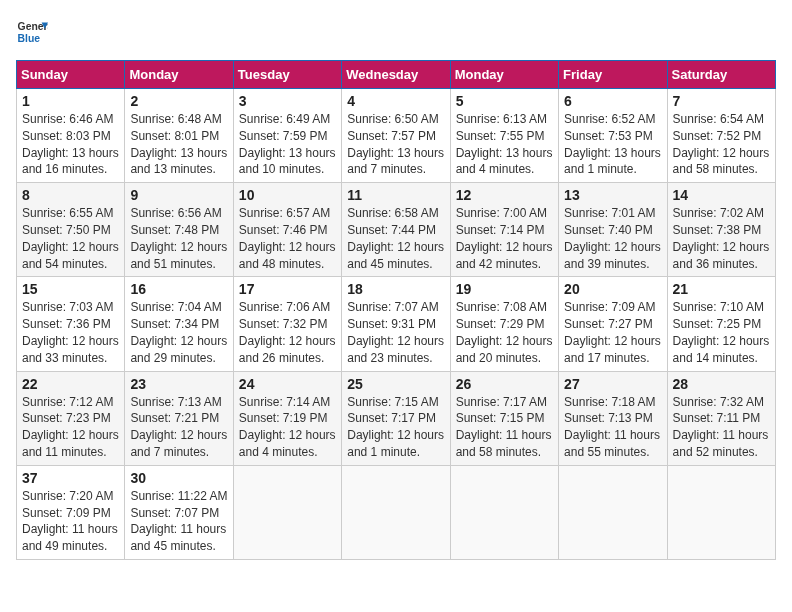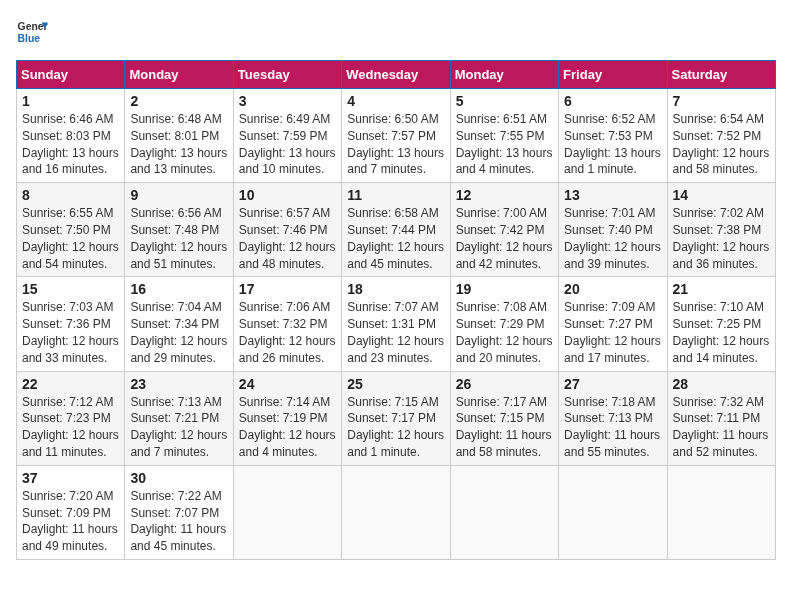--- a/index.html
+++ b/index.html
@@ -133,21 +133,21 @@
         </td>
         <td>
           <span class="day-num">4</span>
           <div class="day-info">Sunrise: 6:50 AM
 Sunset: 7:57 PM
 Daylight: 13 hours
 and 7 minutes.</div>
         </td>
         <td>
           <span class="day-num">5</span>
-          <div class="day-info">Sunrise: 6:51 AM
+          <div class="day-info">Sunrise: 6:13 AM
 Sunset: 7:55 PM
 Daylight: 13 hours
 and 4 minutes.</div>
         </td>
         <td>
           <span class="day-num">6</span>
           <div class="day-info">Sunrise: 6:52 AM
 Sunset: 7:53 PM
 Daylight: 13 hours
 and 1 minute.</div>
@@ -185,21 +185,21 @@
         <td>
           <span class="day-num">11</span>
           <div class="day-info">Sunrise: 6:58 AM
 Sunset: 7:44 PM
 Daylight: 12 hours
 and 45 minutes.</div>
         </td>
         <td>
           <span class="day-num">12</span>
           <div class="day-info">Sunrise: 7:00 AM
-Sunset: 7:42 PM
+Sunset: 7:14 PM
 Daylight: 12 hours
 and 42 minutes.</div>
         </td>
         <td>
           <span class="day-num">13</span>
           <div class="day-info">Sunrise: 7:01 AM
 Sunset: 7:40 PM
 Daylight: 12 hours
 and 39 minutes.</div>
         </td>
@@ -229,21 +229,21 @@
         <td>
           <span class="day-num">17</span>
           <div class="day-info">Sunrise: 7:06 AM
 Sunset: 7:32 PM
 Daylight: 12 hours
 and 26 minutes.</div>
         </td>
         <td>
           <span class="day-num">18</span>
           <div class="day-info">Sunrise: 7:07 AM
-Sunset: 1:31 PM
+Sunset: 9:31 PM
 Daylight: 12 hours
 and 23 minutes.</div>
         </td>
         <td>
           <span class="day-num">19</span>
           <div class="day-info">Sunrise: 7:08 AM
 Sunset: 7:29 PM
 Daylight: 12 hours
 and 20 minutes.</div>
         </td>
@@ -316,21 +316,21 @@
       <tr>
         <td>
           <span class="day-num">37</span>
           <div class="day-info">Sunrise: 7:20 AM
 Sunset: 7:09 PM
 Daylight: 11 hours
 and 49 minutes.</div>
         </td>
         <td>
           <span class="day-num">30</span>
-          <div class="day-info">Sunrise: 7:22 AM
+          <div class="day-info">Sunrise: 11:22 AM
 Sunset: 7:07 PM
 Daylight: 11 hours
 and 45 minutes.</div>
         </td>
         <td class="empty"></td>
         <td class="empty"></td>
         <td class="empty"></td>
         <td class="empty"></td>
         <td class="empty"></td>
       </tr>

